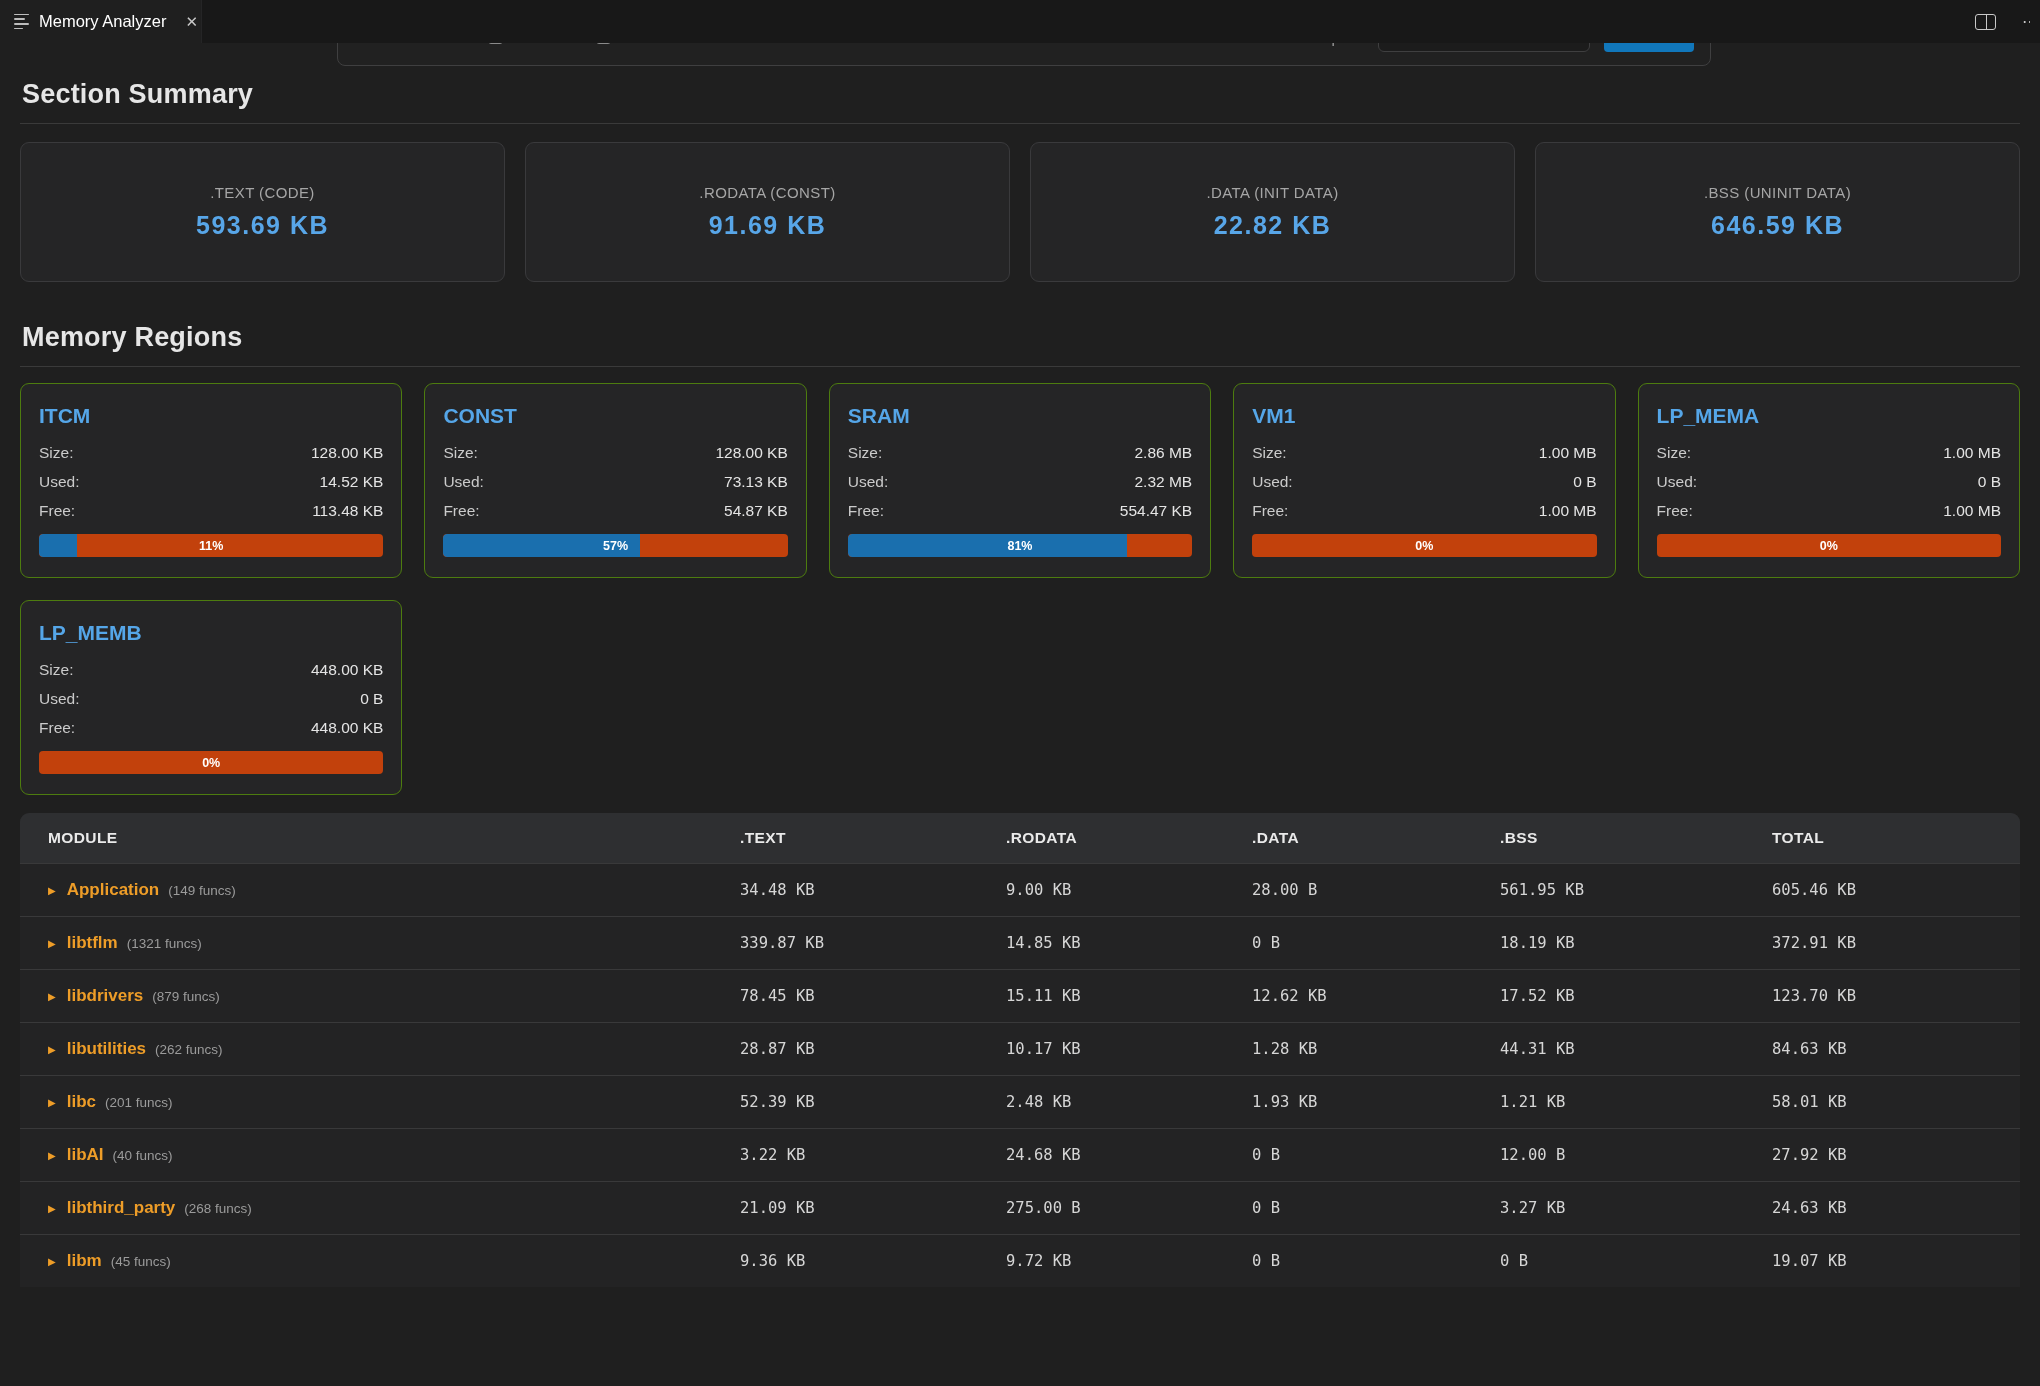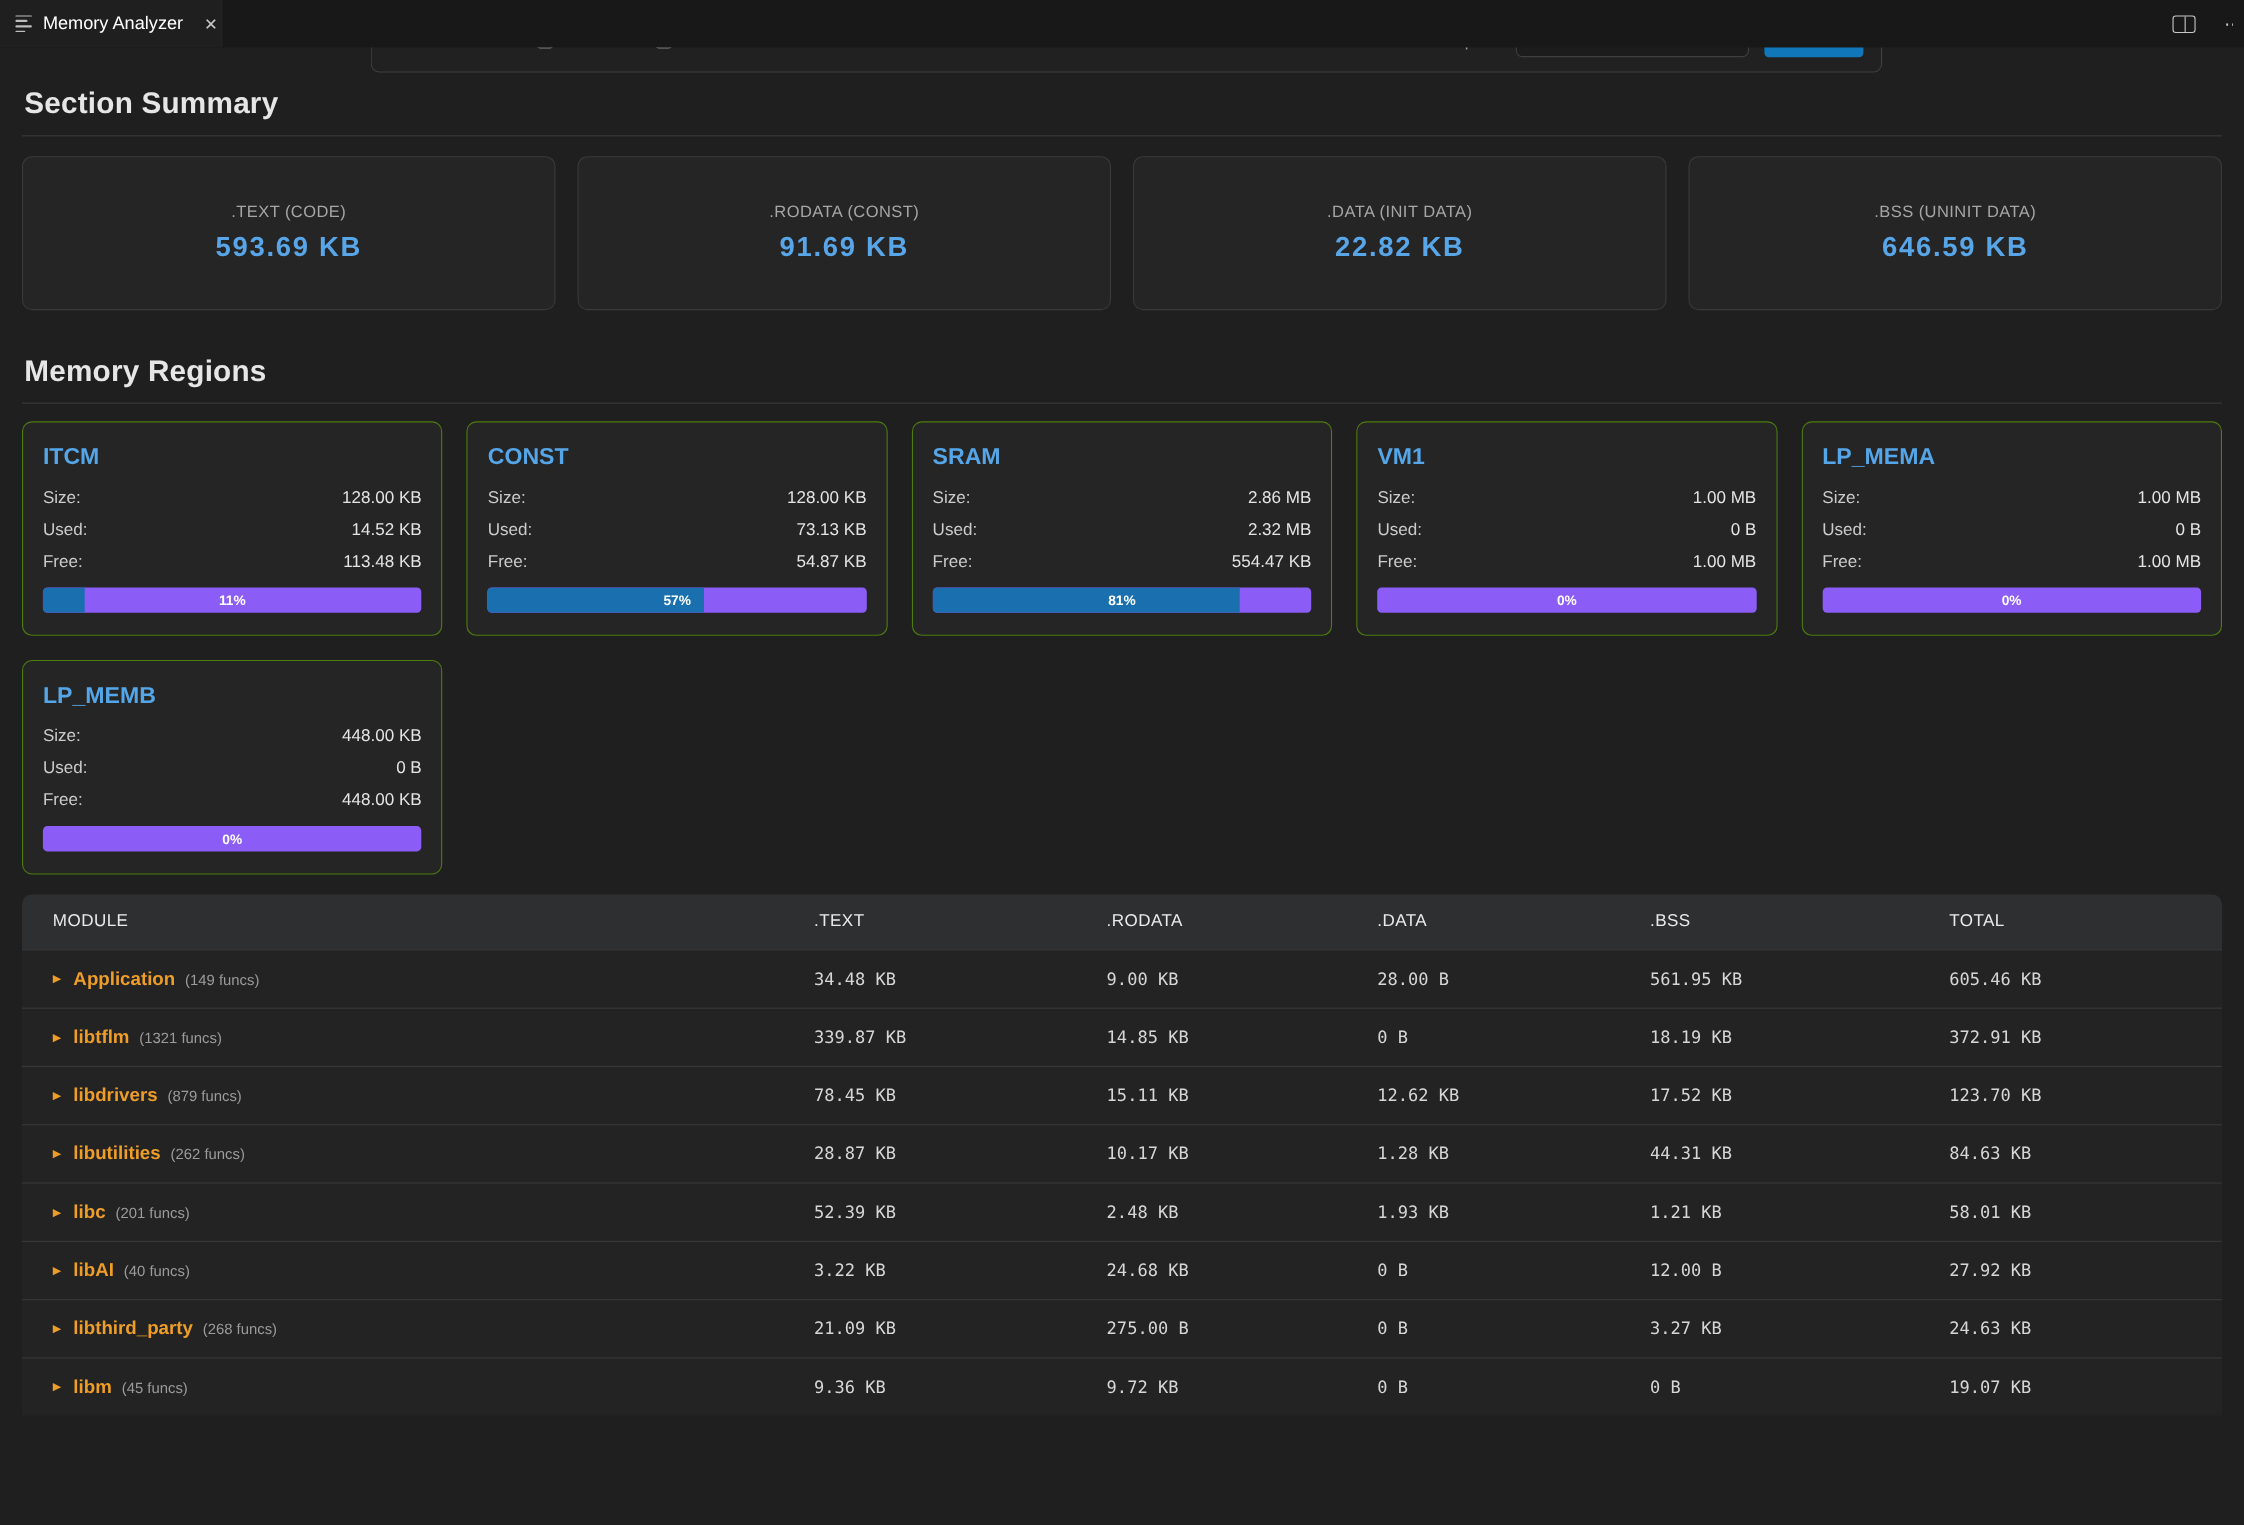--- a/index.html
+++ b/index.html
@@ -85,39 +85,39 @@
   }
   .region-card {
     background:#252526; border:1px solid #4d7c0f; border-radius:9px;
     padding:20px 18px 20px 18px;
   }
   .region-title { color:#55a6e8; font-size:21px; font-weight:bold; margin-bottom:16px; }
   .region-row { display:flex; justify-content:space-between; margin:11px 0; font-size:15.5px; }
   .region-label { color:#cbcbcb; }
   .region-value { color:#e4e4e4; }
   .progress-track {
-    margin-top:14px; height:23px; background:#8b5cf6; border-radius:4px; position:relative; overflow:hidden;
+    margin-top:14px; height:23px; background:#c2410c; border-radius:4px; position:relative; overflow:hidden;
   }
   .progress-fill {
     position:absolute; left:0; top:0; bottom:0; width:0; background:#1a6fae; border-radius:4px 0 0 4px;
   }
   .progress-label {
     position:absolute; inset:0; display:flex; align-items:center; justify-content:center;
     color:#ffffff; font-size:12.5px; font-weight:bold;
   }
   
   .module-table {
     margin-top:18px; background:#232324; border-radius:9px 9px 0 0; overflow:hidden;
   }
   .mod-header, .mod-row {
     display:grid; grid-template-columns:36% 13.3% 12.3% 12.4% 13.6% auto;
     align-items:center;
   }
   .mod-header {
-    height:50px; background:#2e2f31; color:#eaeaea; font-weight:normal; font-size:15.5px;
+    height:50px; background:#2e2f31; color:#eaeaea; font-weight:bold; font-size:15.5px;
     letter-spacing:0.4px;
   }
   .mod-row { height:53px; border-top:1px solid #39393a; cursor:pointer; }
   .mod-cell { padding-right:8px; }
   .mod-cell.first { padding-left:28px; display:flex; align-items:center; }
   .tri { color:#ee9d28; font-size:10px; margin-right:11px; }
   .mod-name { color:#ee9d28; font-size:17px; font-weight:600; }
   .mod-funcs { color:#9b9b9b; font-size:13.5px; margin-left:9px; }
   .mono { font-family:"DejaVu Sans Mono", monospace; font-size:15.5px; color:#d6d6d6; }
 </style>

